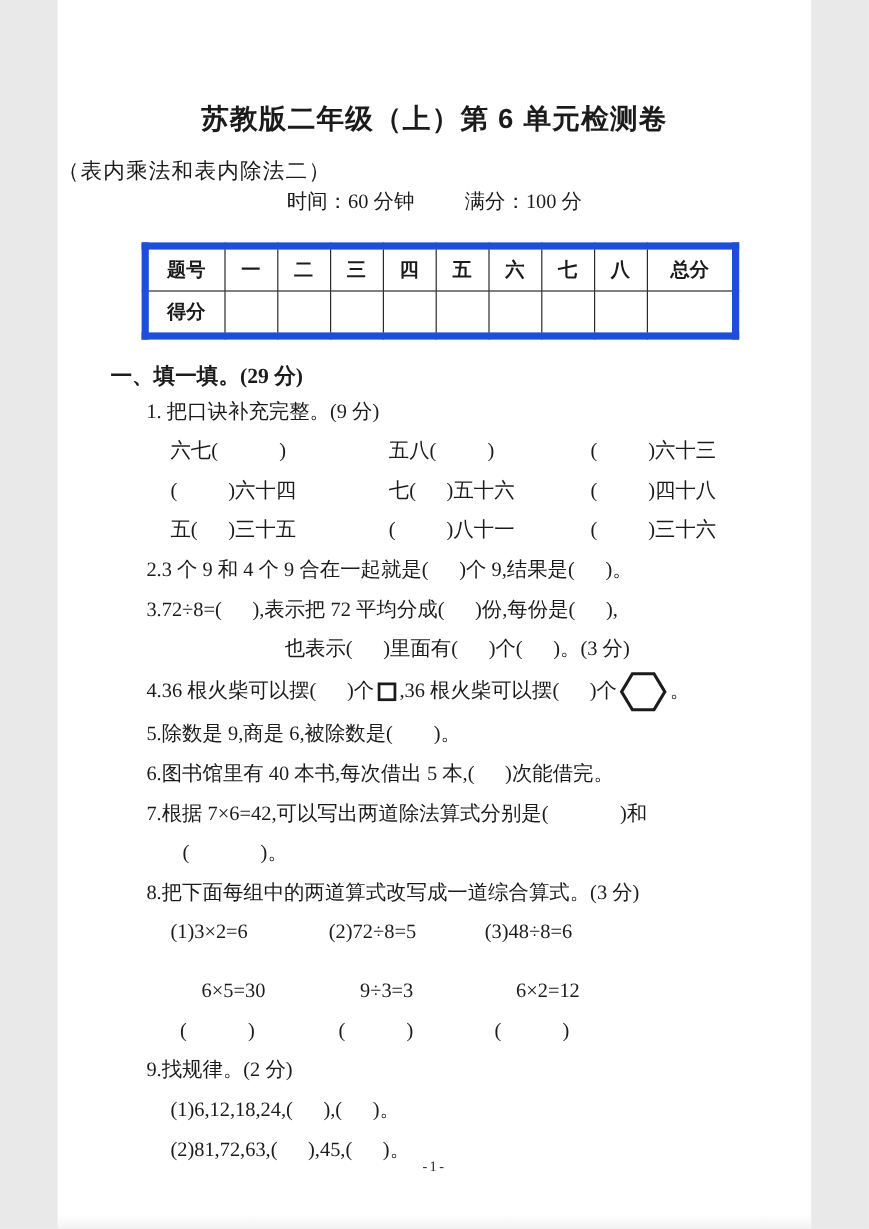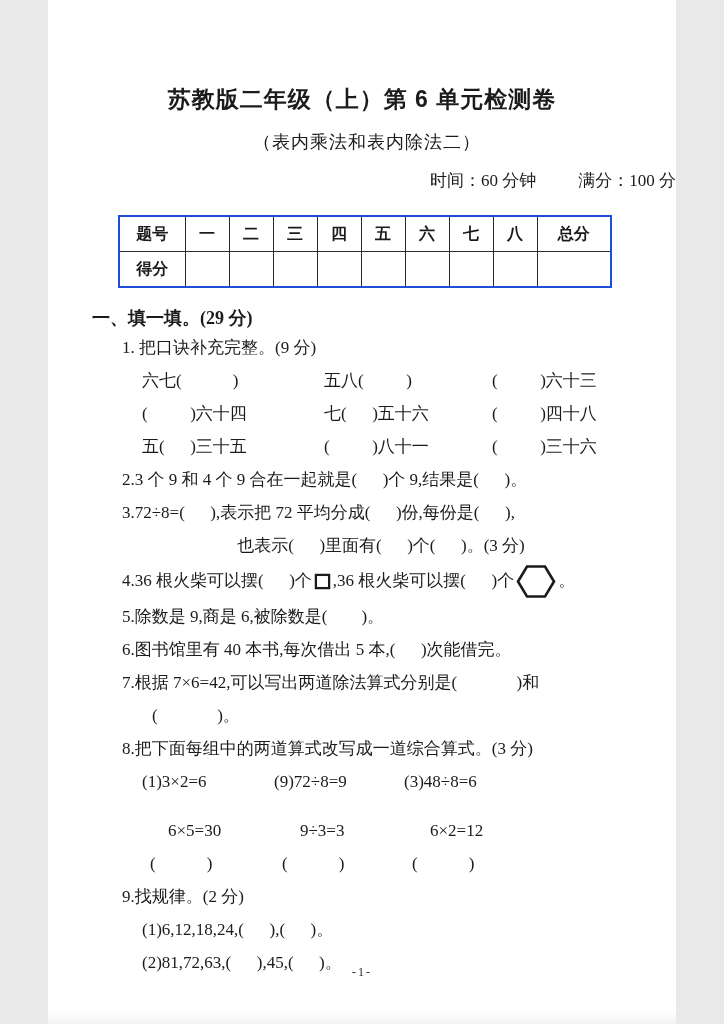--- a/index.html
+++ b/index.html
@@ -20,32 +20,32 @@
   .content { padding:0 44px; }
   .t { white-space:pre-wrap; }
 
   .title {
     margin:0; padding-top:84px;
     text-align:center;
     font-family:"Liberation Sans","DejaVu Sans",sans-serif;
     font-size:23px; font-weight:700; letter-spacing:1px;
   }
   .subtitle {
-    margin-top:15px; text-align:center;
+    margin-top:15px; 
     font-family:"Liberation Sans","DejaVu Sans",sans-serif;
-    font-size:18px; font-weight:500; letter-spacing:1px;margin-left:10px;
-  }
-  .meta { margin-top:15px; text-align:right; font-size:17px; }
+    font-size:18px; font-weight:500; letter-spacing:1px;
+  }
+  .meta { margin-top:2px; text-align:center; font-size:17px; }
   .meta .gap { display:inline-block; width:42px; }
 
   table.score-table {
     border-collapse:collapse;
     table-layout:fixed;
     margin:23px 0 0 70px;
-    border:2px solid #1d4ed8;
+    border:6px solid #1d4ed8;
     padding-left:32px;
   }
   table.score-table td {
     border:1px solid #2b2b2b;
     height:34px;
     text-align:center;
     font-family:"Liberation Sans","DejaVu Sans",sans-serif;
     font-size:16px; font-weight:600;
     padding:0;
   }
@@ -186,21 +186,21 @@
     <div class="q t cont-md">(              )。</div>
 
     <div class="q t">8.把下面每组中的两道算式改写成一道综合算式。(3 分)</div>
     <div class="q8-grid">
       <div>
         <div class="t">(1)3×2=6</div>
         <div class="t q8-second">6×5=30</div>
         <div class="t q8-answer">(            )</div>
       </div>
       <div>
-        <div class="t">(9)72÷8=9</div>
+        <div class="t">(2)72÷8=5</div>
         <div class="t q8-second">9÷3=3</div>
         <div class="t q8-answer">(            )</div>
       </div>
       <div>
         <div class="t">(3)48÷8=6</div>
         <div class="t q8-second">6×2=12</div>
         <div class="t q8-answer">(            )</div>
       </div>
     </div>
 

